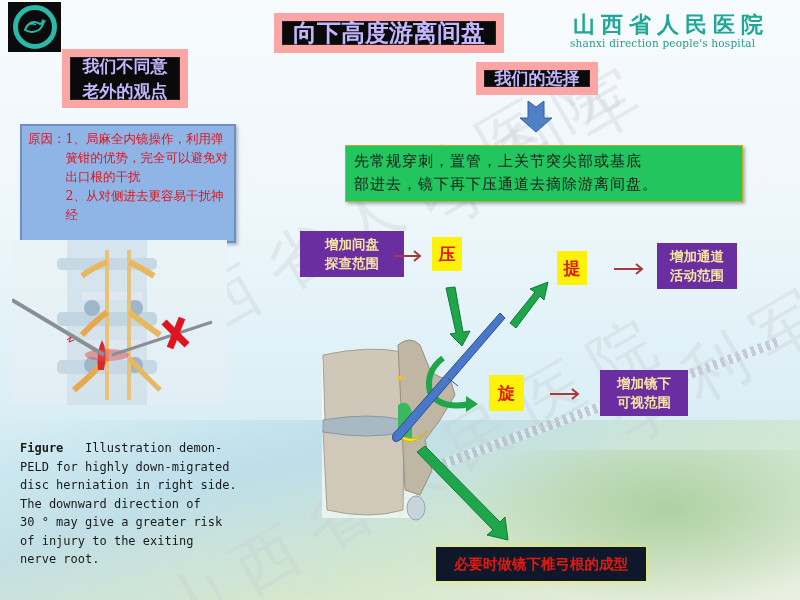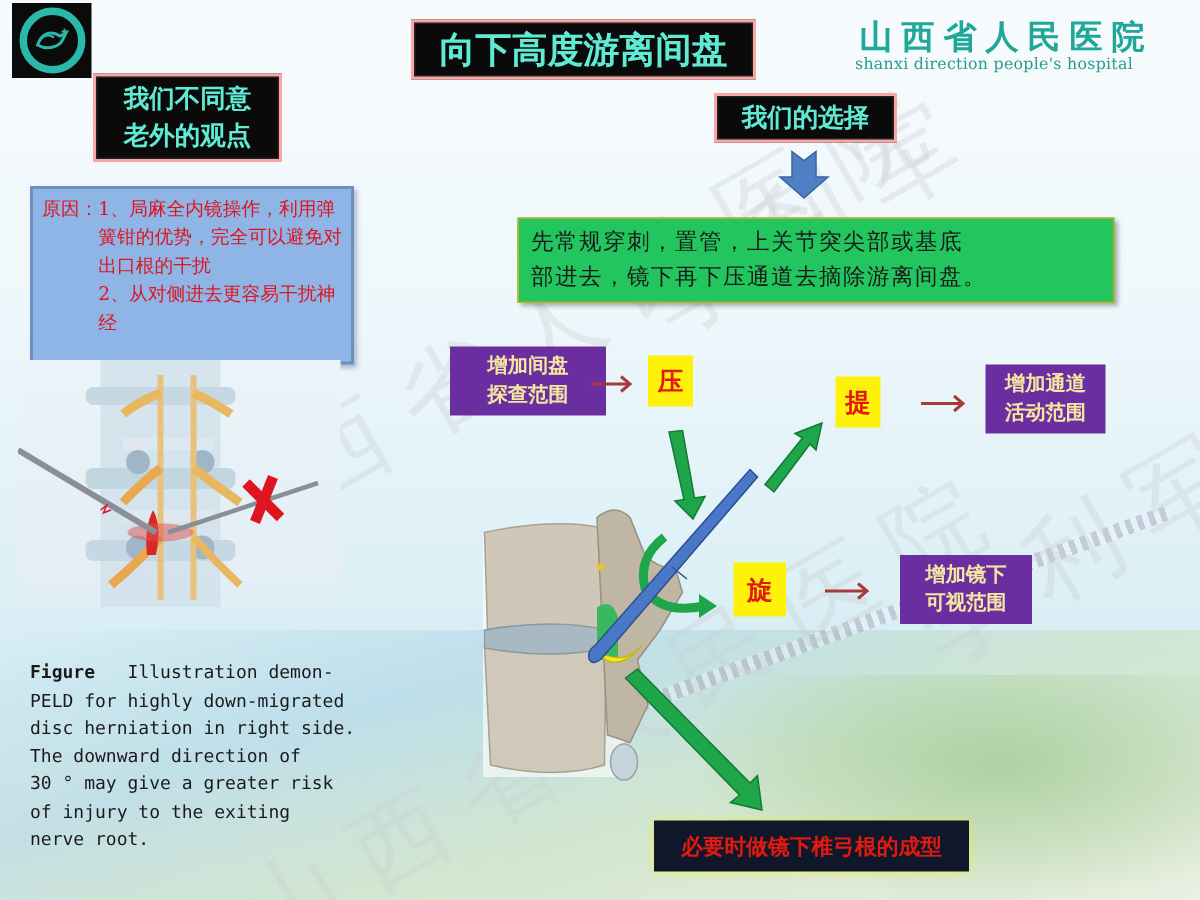--- a/index.html
+++ b/index.html
@@ -39,22 +39,22 @@
     display: flex; align-items: center; justify-content: center;
   }
   .logo-ring {
     width: 44px; height: 44px; border-radius: 50%; border: 5px solid #2ab8a8;
     display: flex; align-items: center; justify-content: center;
     color: #2ab8a8; font-size: 16px;
   }
 
   
   .black-box {
-    background: #0a0a0a; color: #5eead4;
-    border: 2px solid #fca5a5; box-shadow: inset 0 0 0 1px #222;
+    background: #0a0a0a; color: #c4b5fd;
+    border: 8px solid #fca5a5; box-shadow: inset 0 0 0 1px #222;
     display: flex; align-items: center; justify-content: center; text-align: center;
     font-family: "DejaVu Sans", sans-serif; font-weight: bold;
   }
   .title-main { left: 274px; top: 13px; width: 230px; height: 40px; font-size: 24px; }
   .title-opinion { left: 62px; top: 49px; width: 126px; height: 59px; font-size: 17px; line-height: 25px; }
   .title-choice { left: 476px; top: 62px; width: 122px; height: 33px; font-size: 17px; }
 
   
   .brand-cn {
     left: 573px; top: 10px; width: 215px; font-family: "DejaVu Serif", serif;

